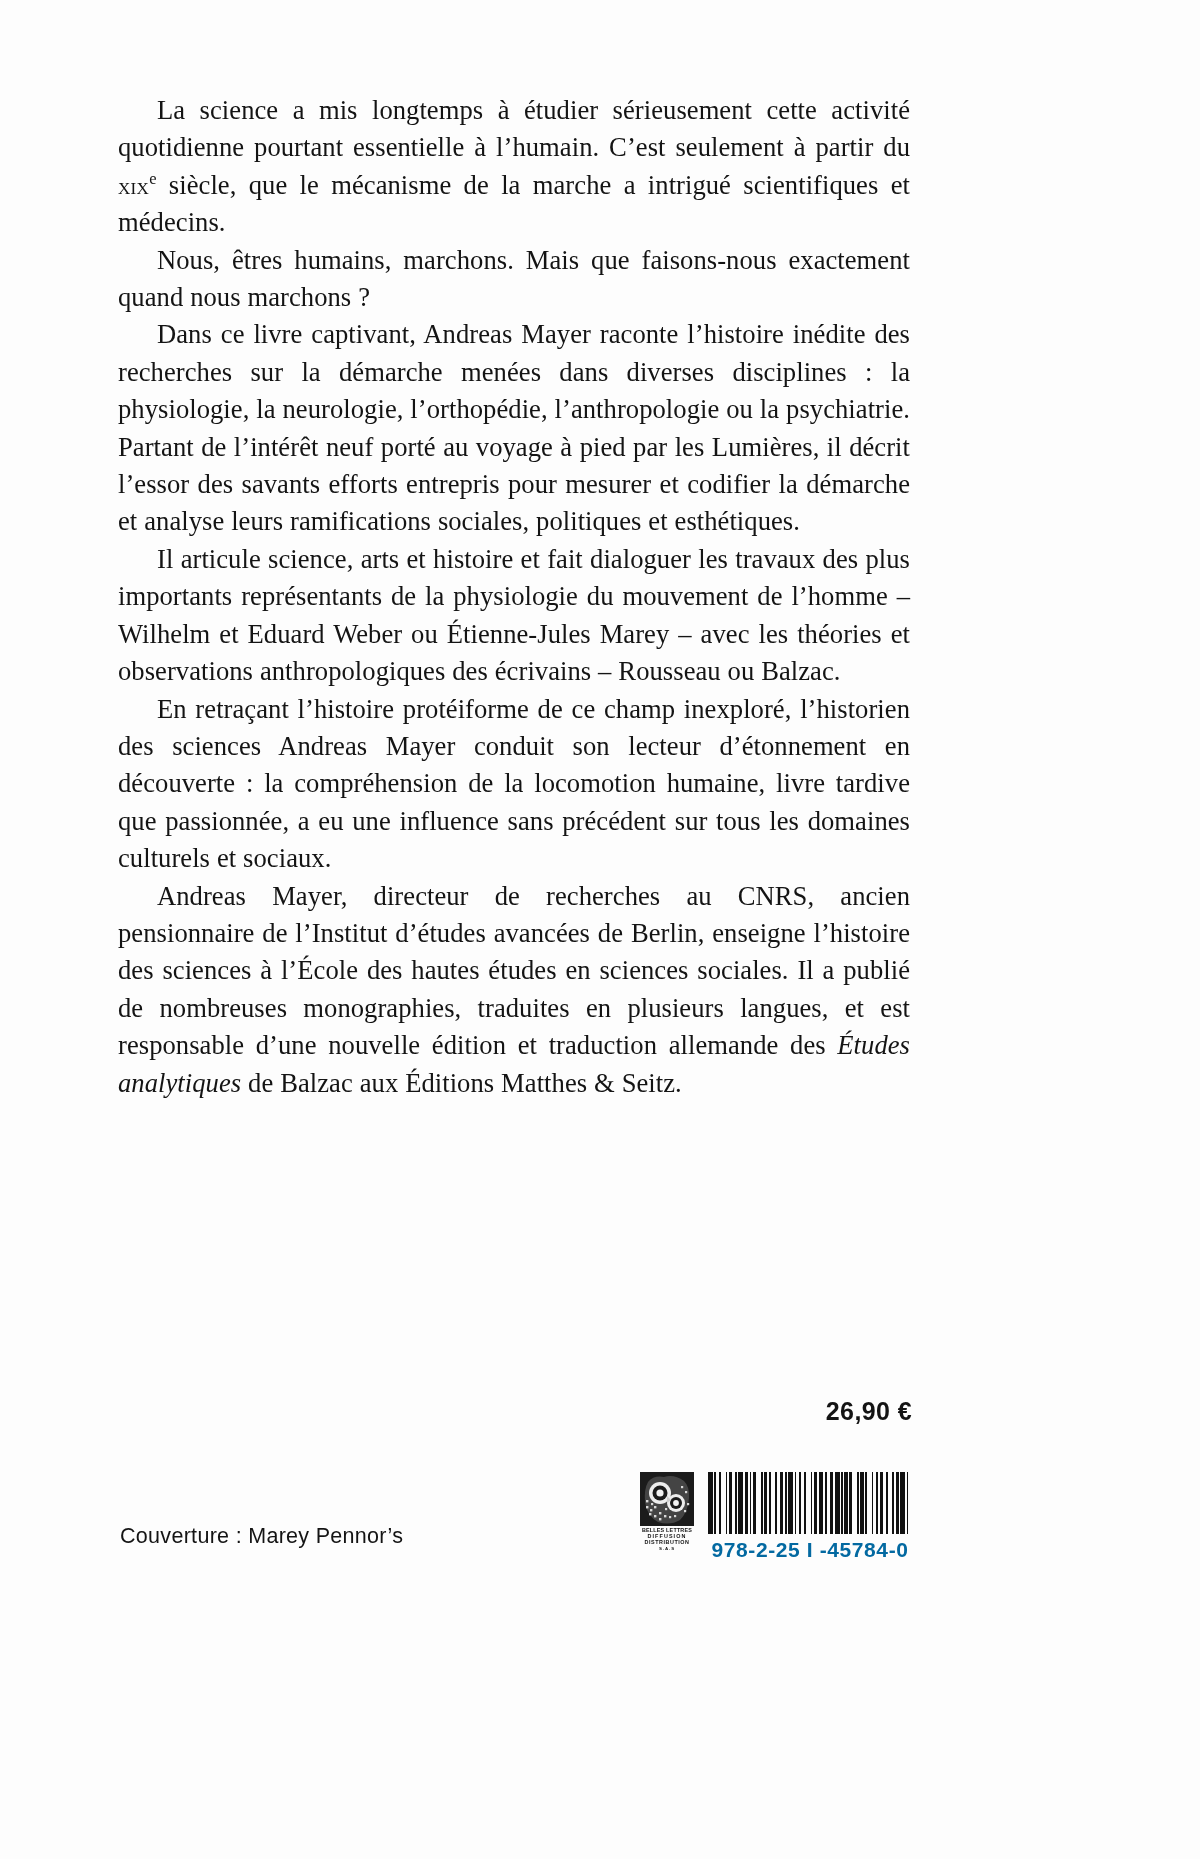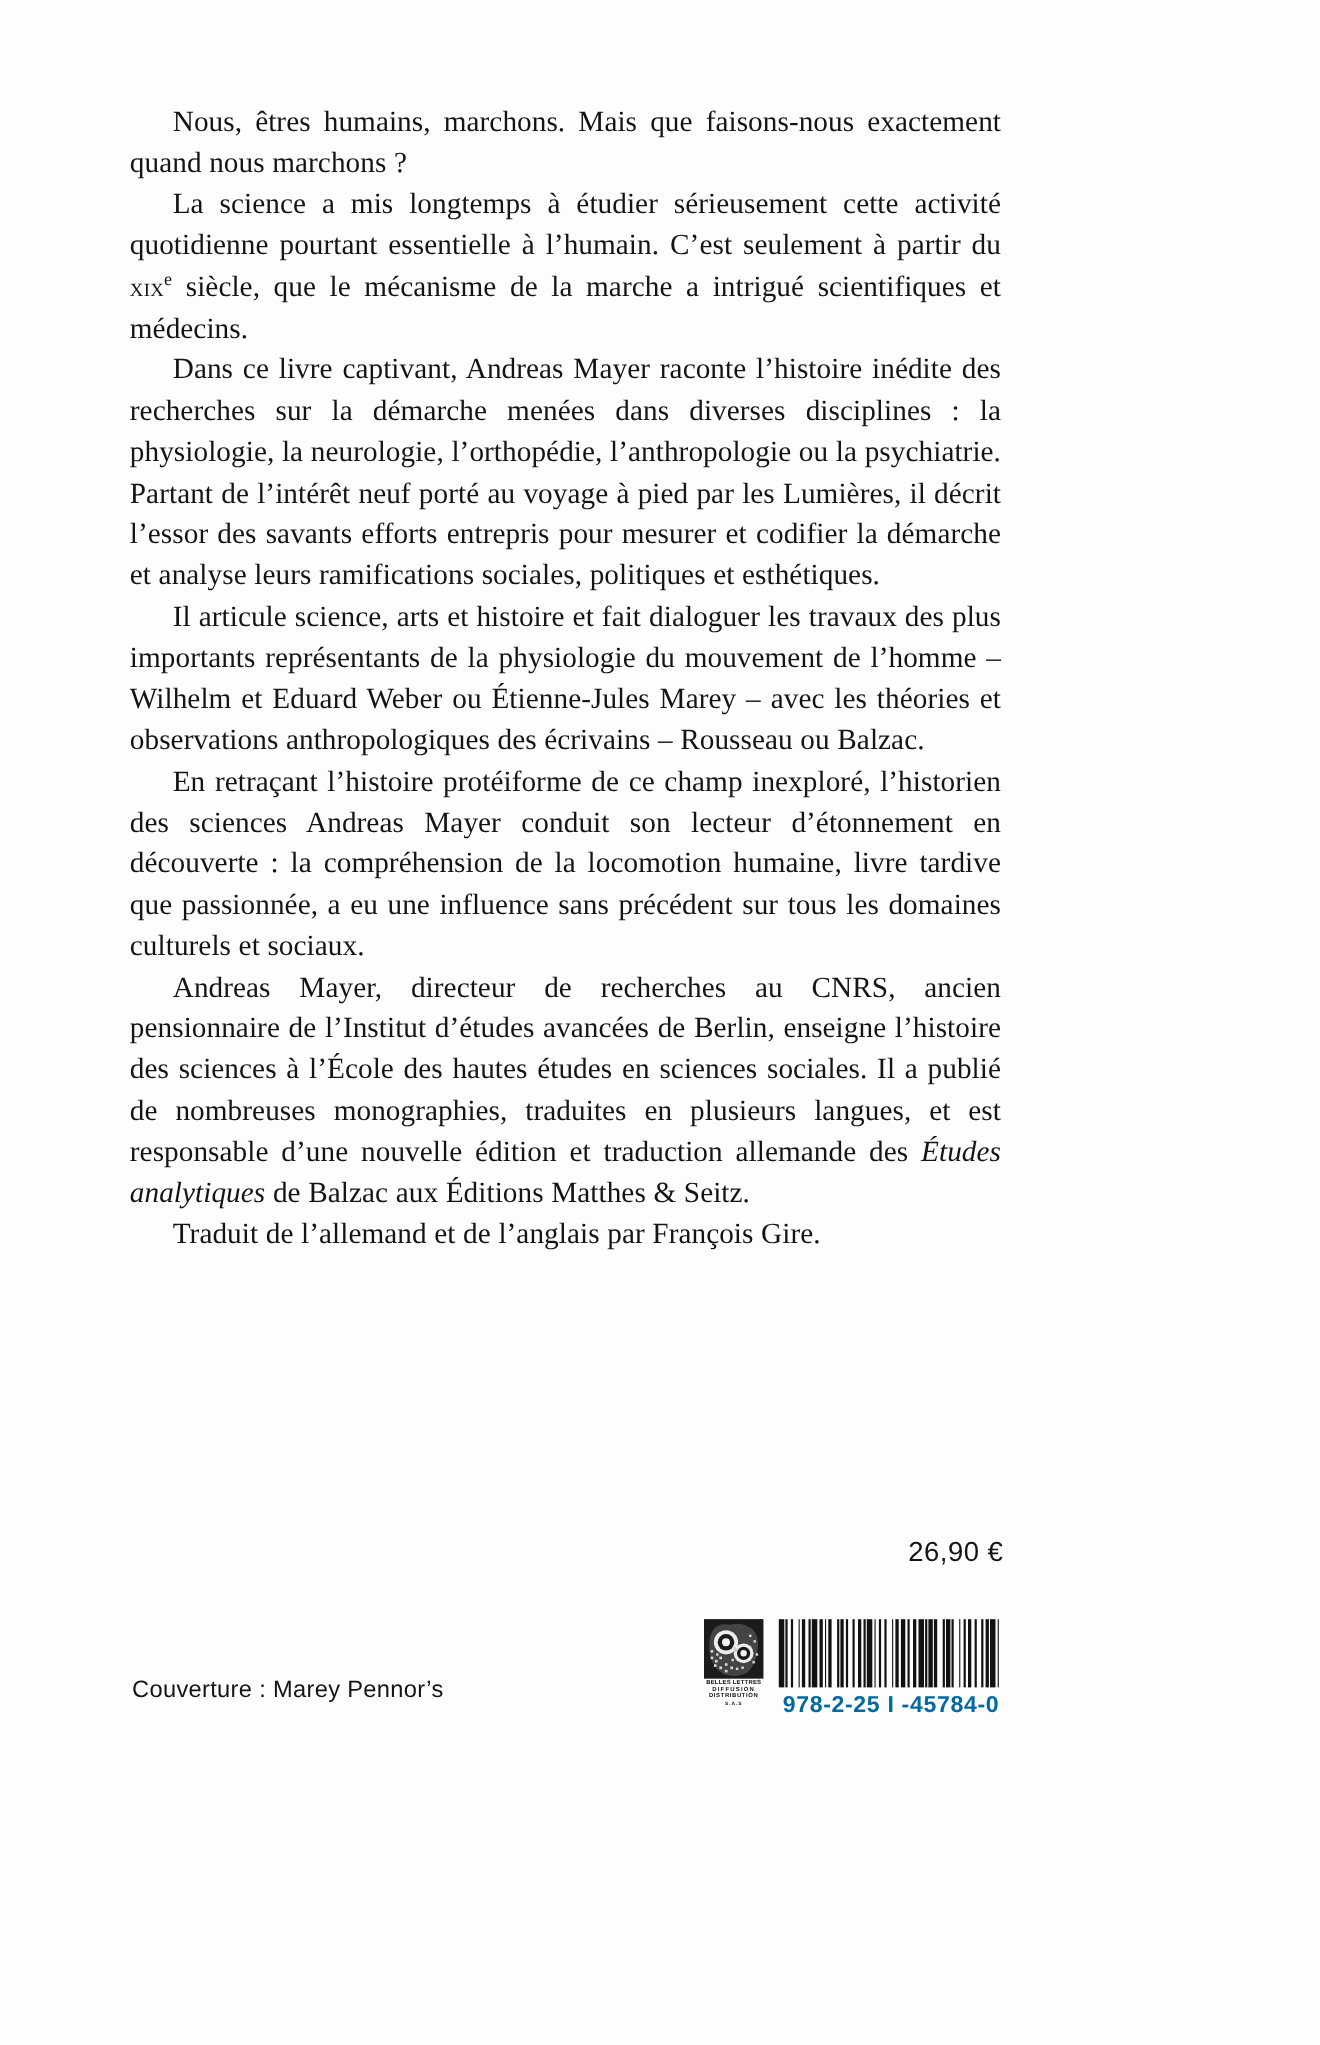--- a/index.html
+++ b/index.html
@@ -56,21 +56,21 @@
   i.title-it {
     font-style: italic;
   }
 
   
   .price {
     position: absolute;
     right: 288px;
     top: 1397px;
     font-size: 25px;
-    font-weight: 400;
+    font-weight: 700;
     letter-spacing: 0.4px;
     font-family: "Liberation Sans", "DejaVu Sans", sans-serif;
     white-space: nowrap;
   }
   .cover-credit {
     position: absolute;
     left: 120px;
     top: 1524px;
     font-size: 21.5px;
     font-family: "Liberation Sans", "DejaVu Sans", sans-serif;
@@ -145,33 +145,32 @@
     white-space: nowrap;
   }
 </style>
 </head>
 <body>
 
 <div class="page">
 
   <div class="content">
 
+    <p class="body-par"><span>La science a mis longtemps à étudier sérieusement cette activité quotidienne pourtant essentielle à l’humain. C’est seulement à partir du </span><span class="sc">xix</span><sup class="ord">e</sup><span> siècle, que le mécanisme de la marche a intrigué scientifiques et médecins.</span></p>
+
     <p class="body-par">Nous, êtres humains, marchons. Mais que faisons-nous exactement quand nous marchons ?</p>
 
-    <p class="body-par"><span>La science a mis longtemps à étudier sérieusement cette activité quotidienne pourtant essentielle à l’humain. C’est seulement à partir du </span><span class="sc">xix</span><sup class="ord">e</sup><span> siècle, que le mécanisme de la marche a intrigué scientifiques et médecins.</span></p>
-
     <p class="body-par">Dans ce livre captivant, Andreas Mayer raconte l’histoire inédite des recherches sur la démarche menées dans diverses disciplines : la physiologie, la neurologie, l’orthopédie, l’anthropologie ou la psychiatrie. Partant de l’intérêt neuf porté au voyage à pied par les Lumières, il décrit l’essor des savants efforts entrepris pour mesurer et codifier la démarche et analyse leurs ramifications sociales, politiques et esthétiques.</p>
 
     <p class="body-par">Il articule science, arts et histoire et fait dialoguer les travaux des plus importants représentants de la physiologie du mouvement de l’homme – Wilhelm et Eduard Weber ou Étienne-Jules Marey – avec les théories et observations anthropologiques des écrivains – Rousseau ou Balzac.</p>
 
     <p class="body-par">En retraçant l’histoire protéiforme de ce champ inexploré, l’historien des sciences Andreas Mayer conduit son lecteur d’étonnement en découverte : la compréhension de la locomotion humaine, livre tardive que passionnée, a eu une influence sans précédent sur tous les domaines culturels et sociaux.</p>
 
     <p class="body-par bio-block"><span>Andreas Mayer, directeur de recherches au CNRS, ancien pensionnaire de l’Institut d’études avancées de Berlin, enseigne l’histoire des sciences à l’École des hautes études en sciences sociales. Il a publié de nombreuses monographies, traduites en plusieurs langues, et est responsable d’une nouvelle édition et traduction allemande des </span><i class="title-it">Études analytiques</i><span> de Balzac aux Éditions Matthes &amp; Seitz.</span></p>
 
-    <p class="body-par translator-block">Traduit de l’allemand et de l’anglais par François Gire.</p>
 
   </div>
 
   <div class="price">26,90 €</div>
 
   <div class="cover-credit">Couverture : Marey Pennor’s</div>
 
   <div class="barcode-area">
 
     <div class="logo-box">

